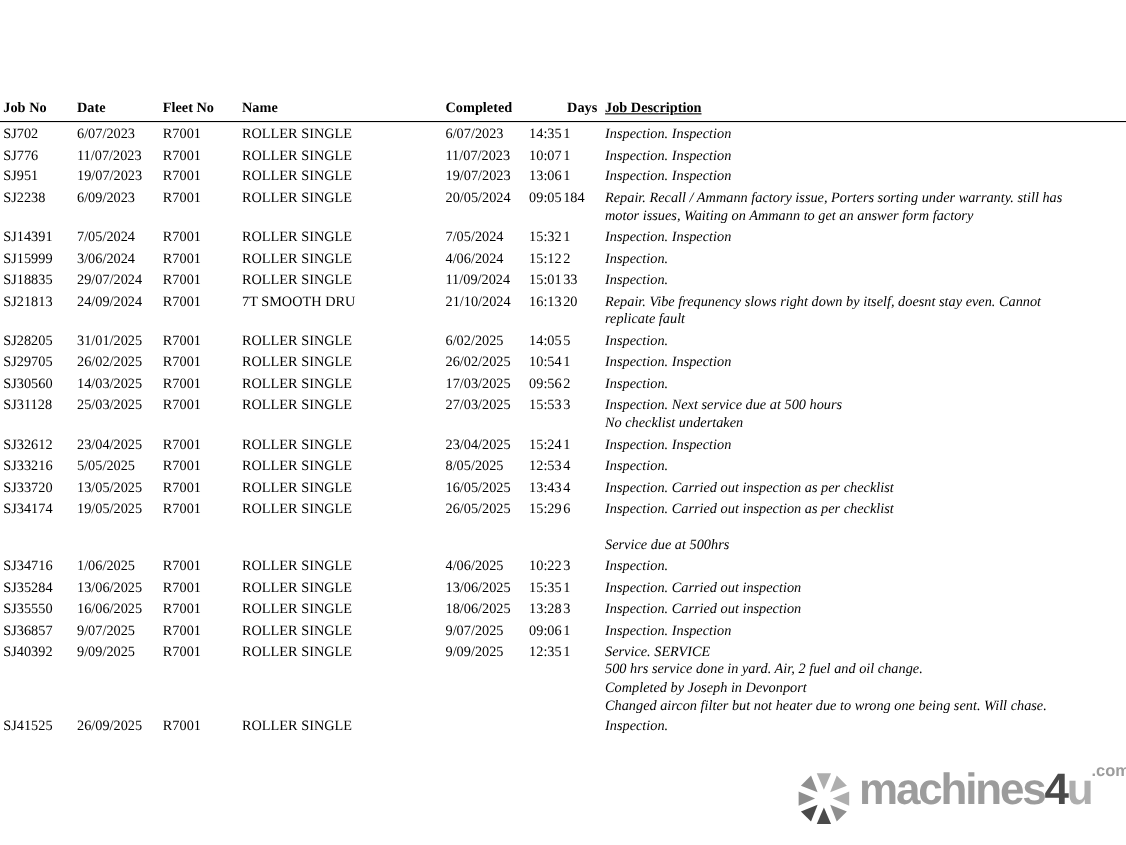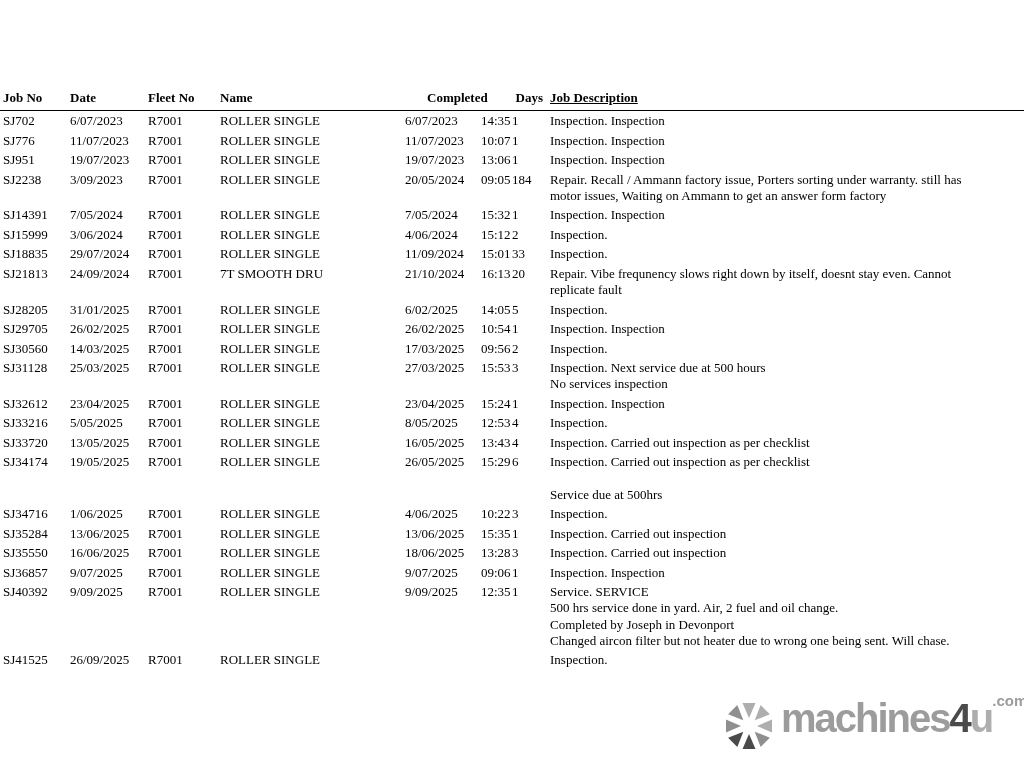--- a/index.html
+++ b/index.html
@@ -12,34 +12,34 @@
     position: relative;
     overflow: hidden;
   }
   .report { position: absolute; top: 90px; left: 3px; right: 0; }
   .grid-row {
     display: grid;
     grid-template-columns: 67px 78px 72px 185px 76px 31px 31px 1fr;
   }
   .header-row { font-weight: bold; }
   .header-row .hdr { line-height: 16.2px; }
-  .hdr-completed { grid-column: 5 / 7; margin-left: 22px; }
+  .hdr-completed { grid-column: 5 / 7; }
   .hdr-days { grid-column: 7; text-align: right; }
   .hdr-desc { grid-column: 8; padding-left: 7px; text-decoration: underline; }
   .rule {
     border: none;
     border-top: 1px solid #000;
     width: 1024px;
     margin: 3.5px 0 0 -3px;
   }
   .rows { padding-top: 2.5px; }
   .row { margin-bottom: 3.3px; }
   .c { line-height: 16.2px; white-space: nowrap; }
   .c.time, .c.days { }
-  .c.desc { padding-left: 7px; }
+  .c.desc { padding-left: 7px; font-style: italic; }
   .desc-line { line-height: 16.2px; white-space: nowrap; }
 
   
   .logo {
     position: absolute;
     left: 722px; top: 698px;
     display: flex;
     align-items: flex-start;
     gap: 5px;
     font-family: "Liberation Sans", "DejaVu Sans", sans-serif;
@@ -118,21 +118,21 @@
     <span class="c">ROLLER SINGLE</span>
     <span class="c">19/07/2023</span>
     <span class="c time">13:06</span>
     <span class="c days">1</span>
     <span class="c desc">
           <div class="desc-line">Inspection. Inspection</div>
         </span>
   </div>
       <div class="grid-row row">
     <span class="c">SJ2238</span>
-    <span class="c">3/09/2023</span>
+    <span class="c">6/09/2023</span>
     <span class="c">R7001</span>
     <span class="c">ROLLER SINGLE</span>
     <span class="c">20/05/2024</span>
     <span class="c time">09:05</span>
     <span class="c days">184</span>
     <span class="c desc">
           <div class="desc-line">Repair. Recall / Ammann factory issue, Porters sorting under warranty. still has</div>
           <div class="desc-line">motor issues, Waiting on Ammann to get an answer form factory</div>
         </span>
   </div>
@@ -224,21 +224,21 @@
       <div class="grid-row row">
     <span class="c">SJ31128</span>
     <span class="c">25/03/2025</span>
     <span class="c">R7001</span>
     <span class="c">ROLLER SINGLE</span>
     <span class="c">27/03/2025</span>
     <span class="c time">15:53</span>
     <span class="c days">3</span>
     <span class="c desc">
           <div class="desc-line">Inspection. Next service due at 500 hours</div>
-          <div class="desc-line">No services inspection</div>
+          <div class="desc-line">No checklist undertaken</div>
         </span>
   </div>
       <div class="grid-row row">
     <span class="c">SJ32612</span>
     <span class="c">23/04/2025</span>
     <span class="c">R7001</span>
     <span class="c">ROLLER SINGLE</span>
     <span class="c">23/04/2025</span>
     <span class="c time">15:24</span>
     <span class="c days">1</span>

